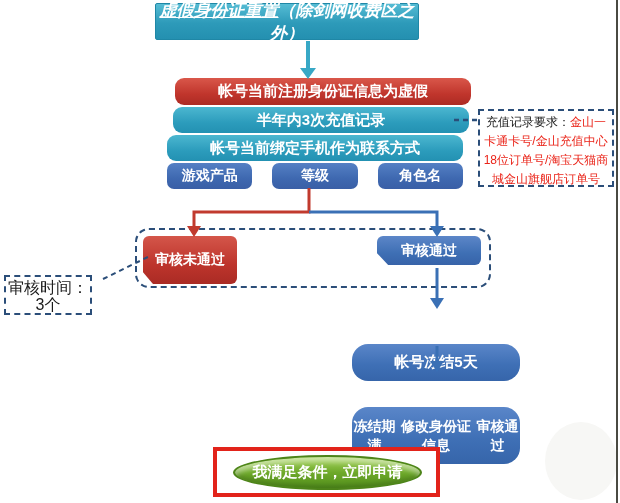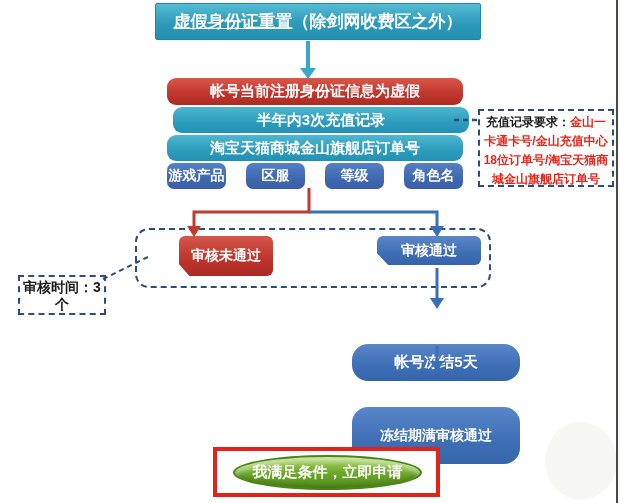--- a/index.html
+++ b/index.html
@@ -2,52 +2,52 @@
 <html><head>
 <meta charset="utf-8">
 <style>
   * { margin:0; padding:0; box-sizing:border-box; }
   body { background:#fff; font-family:"Liberation Sans", sans-serif; }
   #canvas { position:relative; width:620px; height:503px; background:#fff; overflow:hidden; }
 
   .box { position:absolute; color:#fff; font-weight:bold; text-align:center;
          display:flex; align-items:center; justify-content:center; }
 
-  .title-box { left:155px; top:3px; width:326px; height:37px; font-size:17px;
+  .title-box { left:155px; top:3px; width:264px; height:37px; font-size:17px;
     background:linear-gradient(#55bcd4,#2d9ab9 55%,#2490b0);
-    border:1px solid #1f87a6; border-radius:2px; z-index:2; }
+    border:1px solid #1f87a6; border-radius:2px; z-index:2;font-style:italic; }
   .title-box .u { text-decoration:underline; }
 
   .step { left:167px; width:296px; border-radius:9px; font-size:15px; z-index:2; }
-  .step-red  { top:78px;  height:27px; background:linear-gradient(#d9574a,#c0352c 60%,#ac2b24); }
+  .step-red  { top:78px;  height:27px; background:linear-gradient(#d9574a,#c0352c 60%,#ac2b24);margin-left:8px; }
   .step-teal1{ top:107px; height:26px; background:linear-gradient(#4cb7d0,#2c9cbc 60%,#2391b2);margin-left:6px; }
   .step-teal2{ top:135px; height:26px; background:linear-gradient(#4cb7d0,#2c9cbc 60%,#2391b2); }
 
   .detail-row { position:absolute; left:167px; top:163px; width:296px; height:26px;
     display:flex; gap:20px; z-index:2; }
   .detail-box { flex:1; color:#fff; font-weight:bold; font-size:14px; border-radius:7px;
     display:flex; align-items:center; justify-content:center;
     background:linear-gradient(#5580c4,#3e68b0 60%,#3a5fa6); }
 
   .dashed { border:2px dashed #2b4e79; background:transparent; position:absolute; }
   .branch-frame { left:135px; top:228px; width:356px; height:60px; border-radius:14px; z-index:1; }
 
   .tag { z-index:2; border-radius:6px;
     clip-path: polygon(-2% -10%, 102% -10%, 102% 110%, 14px 110%, -2% calc(100% - 14px)); }
-  .tag-fail { left:143px; top:236px; width:94px; height:40px; font-size:14px;
-    background:linear-gradient(#d4564a,#bd342c 60%,#aa2b24);margin-left:36px; }
+  .tag-fail { left:143px; top:236px; width:94px; height:48px; font-size:14px;
+    background:linear-gradient(#d4564a,#bd342c 60%,#aa2b24); }
   .tag-pass { left:377px; top:236px; width:104px; height:29px; font-size:14px;
     background:linear-gradient(#5c86c8,#3e6fb4 60%,#3763a9); }
 
-  .note { position:absolute; background:#fff; color:#1a1a1a; font-weight:bold;
+  .note { position:absolute; background:#fff; color:#1a1a1a; font-weight:normal;
     text-align:center; z-index:3; }
   .note-recharge { left:478px; top:109px; width:136px; height:78px; font-size:12px;
     line-height:19px; padding:2px 3px; }
   .note-recharge .red-part { color:#ea2318; }
-  .note-review { left:18px; top:275px; width:88px; height:40px; font-size:14px;
+  .note-review { left:4px; top:275px; width:88px; height:40px; font-size:16px;
     line-height:17px; padding-top:2px; }
 
   .blue-node { left:352px; width:168px; border-radius:16px; z-index:2;
     background:linear-gradient(#5a86c9,#3f70b6 55%,#3665aa);margin-top:36px; }
   .node-freeze   { top:308px; height:37px; font-size:15px; }
   .node-unfreeze { top:371px; height:57px; font-size:14px; line-height:19px; flex-direction:row; }
 
   .cta-frame { position:absolute; left:213px; top:447px; width:227px; height:50px;
     border:4px solid #e2231a; background:#fff; z-index:2; }
   .cta-button { position:absolute; left:233px; top:455px; width:189px; height:35px;
@@ -69,44 +69,44 @@
 <div id="canvas">
 
   <div class="box title-box">
     <span>
       <span class="u">虚假身份证重置</span><span>（除剑网收费区之外）</span>
     </span>
   </div>
 
   <div class="box step step-red">帐号当前注册身份证信息为虚假</div>
   <div class="box step step-teal1">半年内3次充值记录</div>
-  <div class="box step step-teal2">淘宝天猫商城金山旗舰店订单号</div>
+  <div class="box step step-teal2">帐号当前绑定手机作为联系方式</div>
 
   <div class="detail-row">
     <div class="detail-box">游戏产品</div>
-    <div class="detail-box">区服</div>
     <div class="detail-box">等级</div>
     <div class="detail-box">角色名</div>
   </div>
 
   <div class="note note-recharge dashed">
     <span>充值记录要求：</span><span class="red-part">金山一卡通卡号/金山充值中心18位订单号/淘宝天猫商城金山旗舰店订单号</span>
   </div>
 
   <div class="dashed branch-frame"></div>
   <div class="box tag tag-fail">审核未通过</div>
   <div class="box tag tag-pass">审核通过</div>
 
   <div class="note note-review dashed">
     <div>审核时间：3个</div>
   </div>
 
   <div class="box blue-node node-freeze">帐号冻结5天</div>
   <div class="box blue-node node-unfreeze">
     <div>冻结期满</div>
+    <div>修改身份证信息</div>
     <div>审核通过</div>
   </div>
 
   <div class="cta-frame"></div>
   <button class="cta-button">我满足条件，立即申请</button>
 
   <div class="gray-blob"></div>
   <div class="edge-line"></div>
 
   <svg class="connectors" width="620" height="503" viewBox="0 0 620 503">

